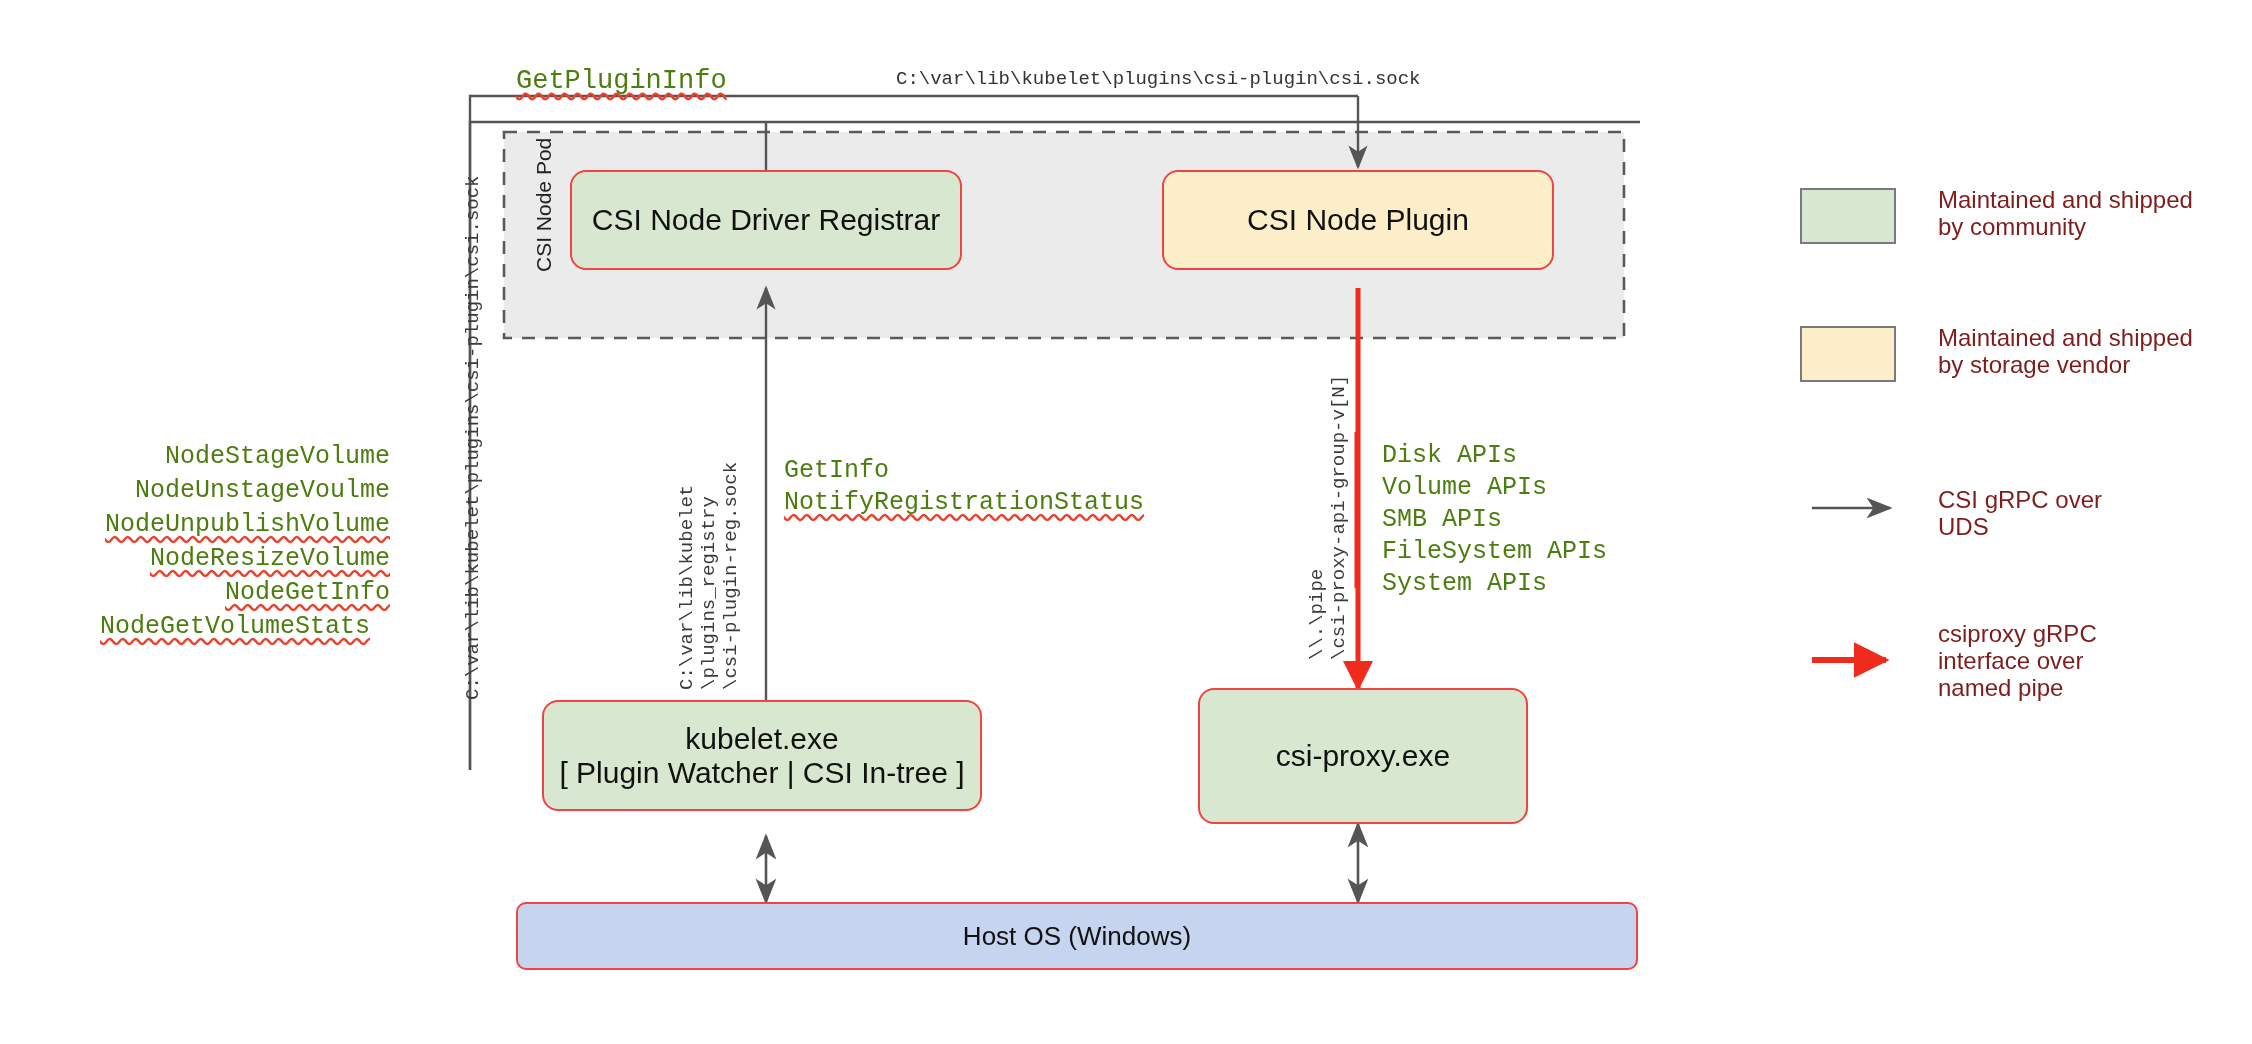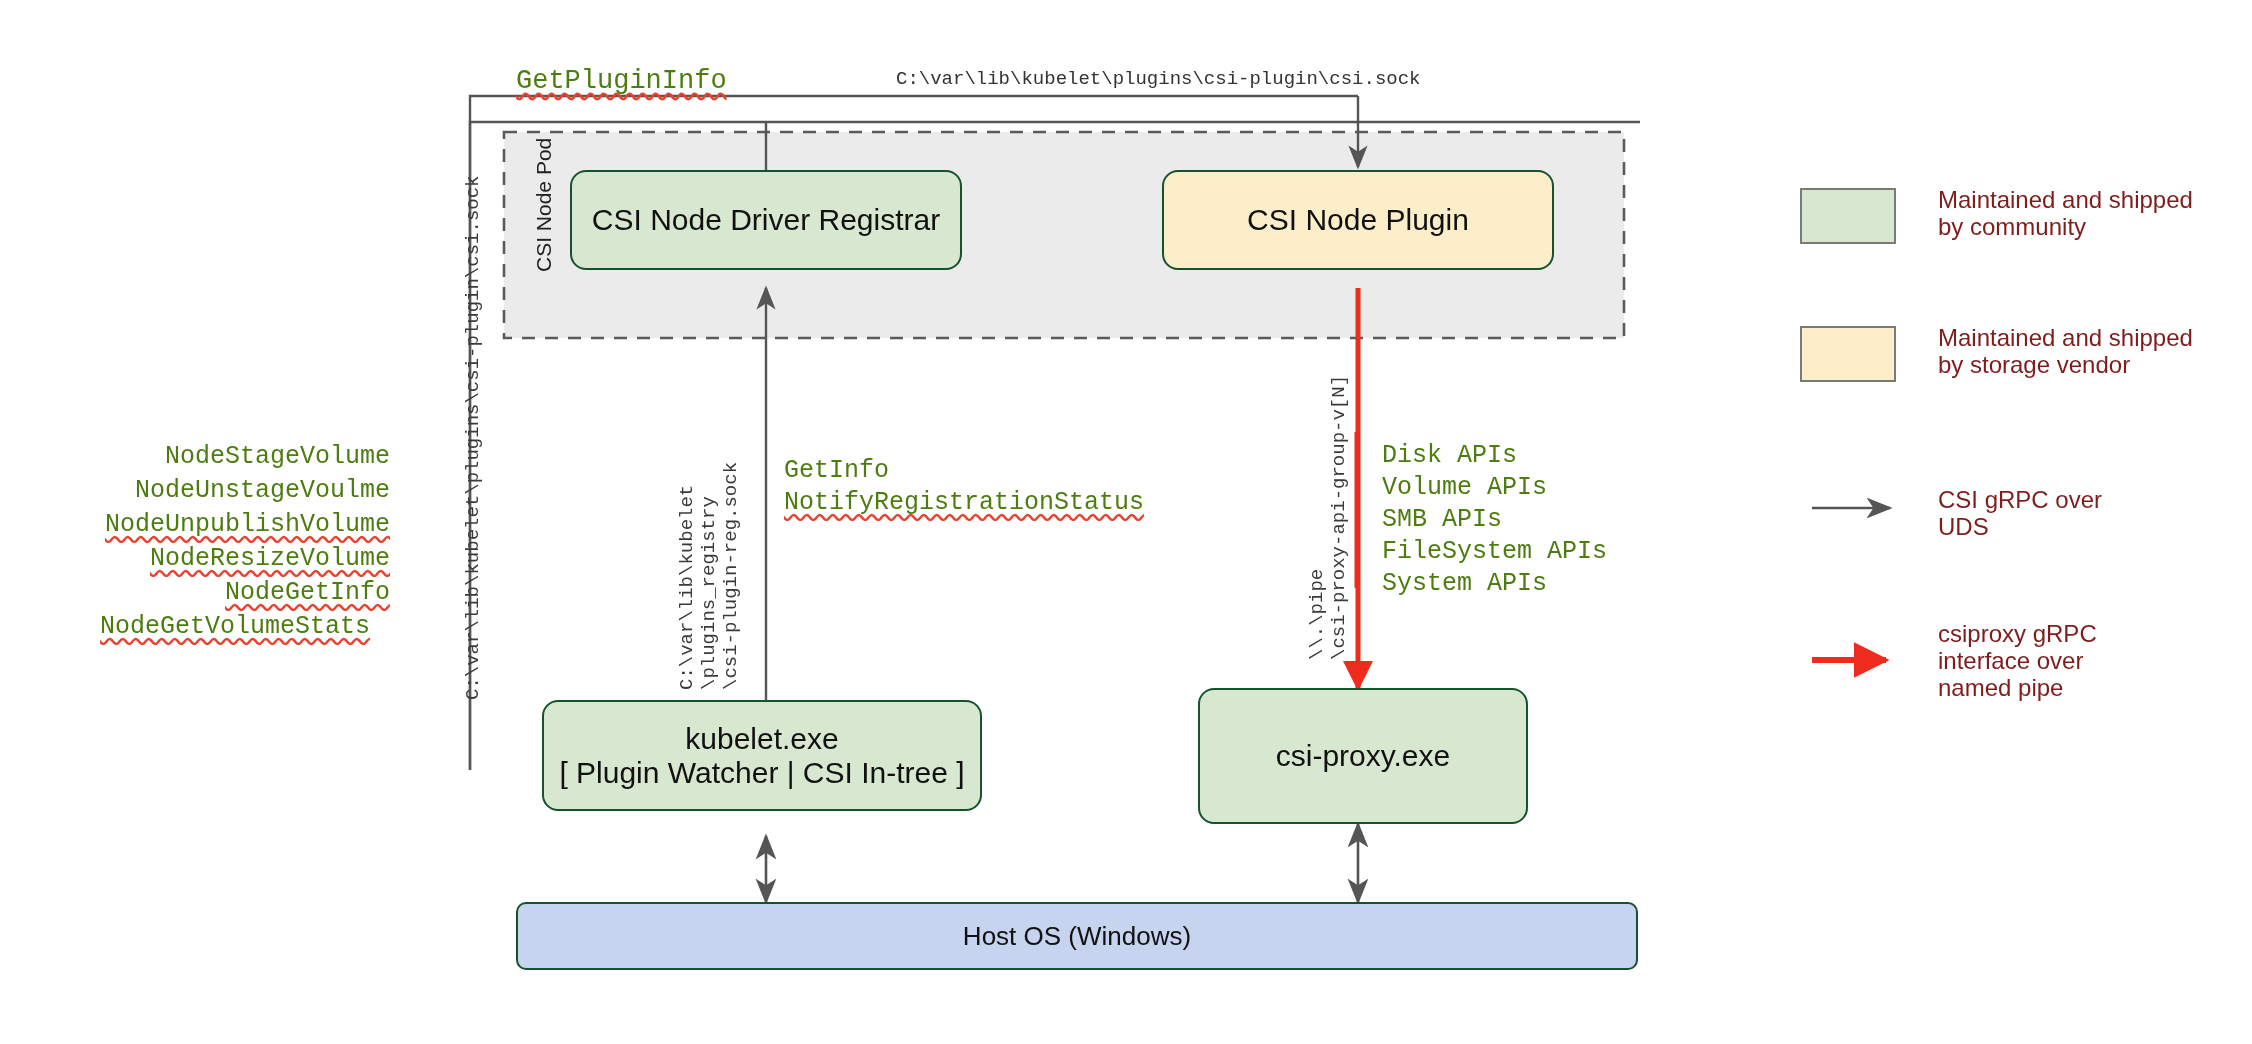--- a/index.html
+++ b/index.html
@@ -18,21 +18,21 @@
              transform-origin:0 0;transform:rotate(-90deg);white-space:pre;}
   .boxlabel{font-family:"Liberation Sans",sans-serif;font-size:30px;color:#111;
             text-align:center;width:100%;}
   .legend-tx{font-family:"Liberation Sans",sans-serif;font-size:24px;line-height:27px;color:#7f1d1d;}
 
   
   .sq{ text-decoration: underline wavy #e8432f; text-decoration-skip-ink:none;
        -webkit-text-decoration: underline wavy #e8432f; text-underline-offset:4px;}
 
   .node{position:absolute;display:flex;align-items:center;justify-content:center;
-        border:2px solid #14532d;border-radius:16px;box-sizing:border-box;}
+        border:2px solid #ef4444;border-radius:16px;box-sizing:border-box;}
   .n-green{background:#d8e8d0;}
   .n-yellow{background:#fbeec8;}
   .n-blue{background:#c6d4f0;}
 
   .swatch{position:absolute;width:96px;height:56px;border:2px solid #7a7a7a;box-sizing:border-box;}
 </style>
 </head>
 <body>
 
 <div id="stage">

